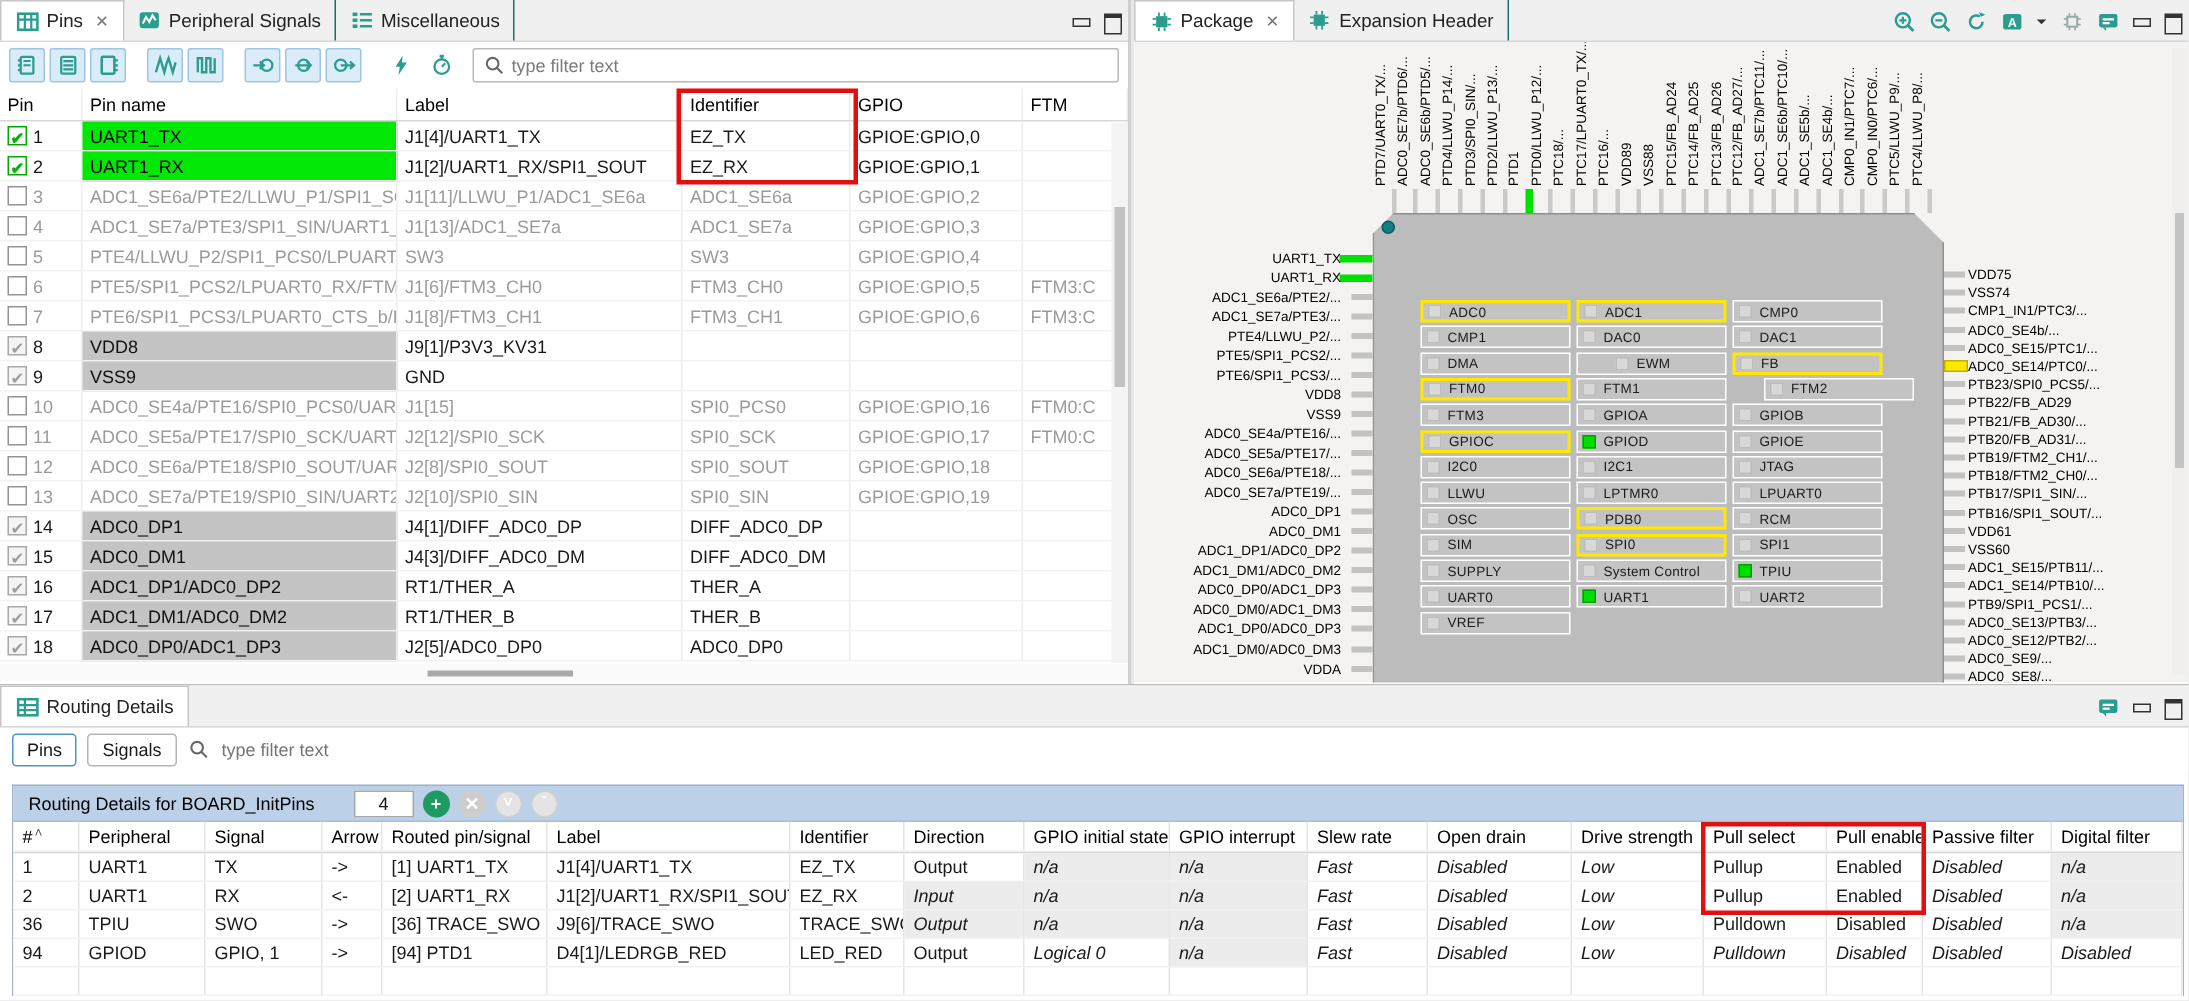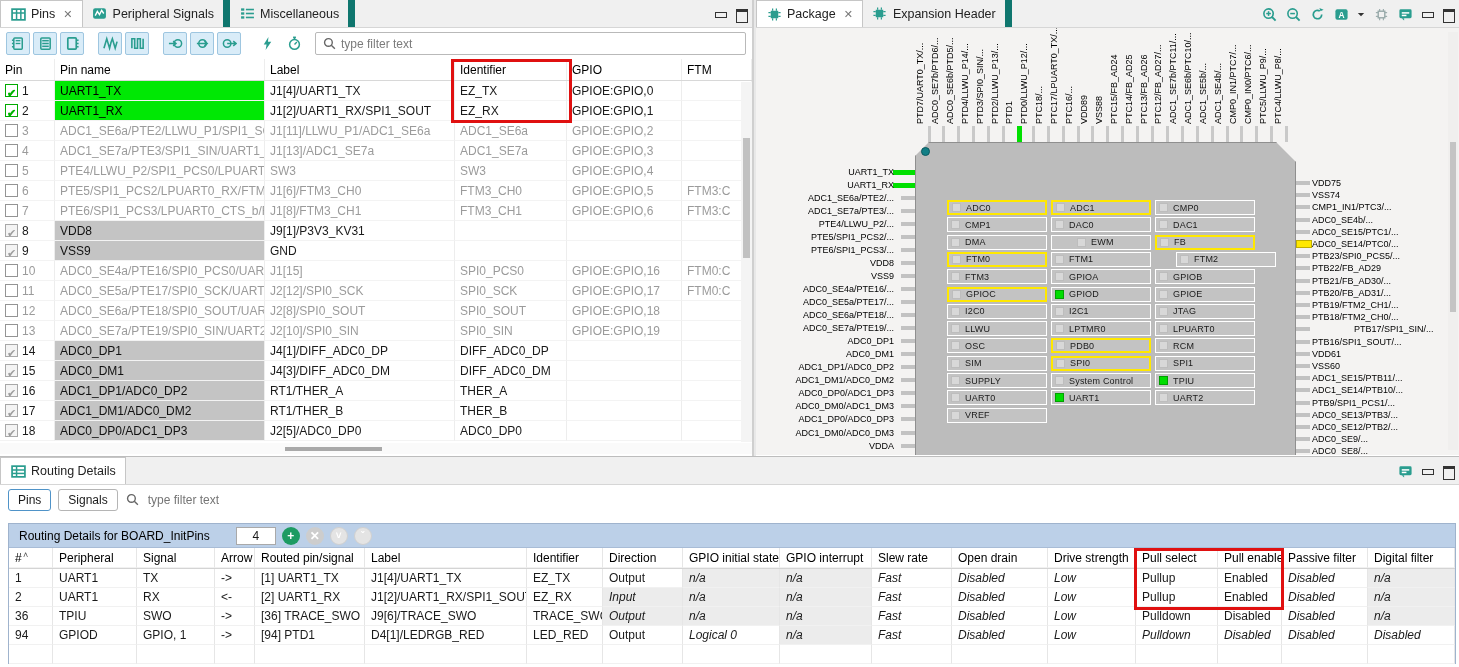--- a/index.html
+++ b/index.html
@@ -5,21 +5,21 @@
   * { box-sizing: border-box; margin: 0; padding: 0; }
   html,body { width:1459px; height:667px; }
   body { font-family:"Liberation Sans",sans-serif; font-size:12px; color:#1a1a1a; background:#e8e8e8; position:relative; overflow:hidden; }
   .panel { position:absolute; background:#fff; }
   #left-panel  { left:0; top:0; width:754px; height:456px; border-right:2px solid #cfcfcf; }
   #right-panel { left:756px; top:0; width:703px; height:456px; }
   #bottom-panel{ left:0; top:456px; width:1459px; height:211px; border-top:1px solid #bdbdbd; background:#fff; }
 
   
   .tabbar { height:28px; background:#f0f0f0; border-bottom:1px solid #d6d6d6; display:flex; align-items:stretch; position:relative; }
-  .tab { display:flex; align-items:center; gap:5px; padding:0 9px; border-right:7px solid #0f766e; color:#222; font-size:12.5px; cursor:default; }
+  .tab { display:flex; align-items:center; gap:5px; padding:0 9px; border-right:1px solid #0f766e; color:#222; font-size:12.5px; cursor:default; }
   .tab.active { background:#fff; border:1px solid #c6c6c6; border-bottom:none; }
   .tab .x { color:#777; font-size:11px; margin-left:3px; }
   .tab-icons-right { position:absolute; right:4px; top:0; height:28px; display:flex; align-items:center; gap:8px; }
   .winbtn { width:13px; height:11px; display:inline-block; position:relative; }
   .winbtn.min::after { content:""; position:absolute; left:1px; top:3px; width:10px; height:4px; border:1px solid #333; }
   .winbtn.max::after { content:""; position:absolute; left:1px; top:0; width:10px; height:10px; border:1px solid #333; border-top-width:3px; }
 
   .ic { display:inline-flex; width:16px; height:16px; align-items:center; justify-content:center; }
   .ic svg { width:15px; height:15px; }
 
@@ -662,21 +662,21 @@
         <div class="sidepin-label rpin-label" style="top: 235.4px;">PTB22/FB_AD29</div>
         <div class="sidepin-stub " style="left: 540px; width: 14px; top: 250.6px;"></div>
         <div class="sidepin-label rpin-label" style="top: 247.6px;">PTB21/FB_AD30/...</div>
         <div class="sidepin-stub " style="left: 540px; width: 14px; top: 262.8px;"></div>
         <div class="sidepin-label rpin-label" style="top: 259.8px;">PTB20/FB_AD31/...</div>
         <div class="sidepin-stub " style="left: 540px; width: 14px; top: 275px;"></div>
         <div class="sidepin-label rpin-label" style="top: 272px;">PTB19/FTM2_CH1/...</div>
         <div class="sidepin-stub " style="left: 540px; width: 14px; top: 287.2px;"></div>
         <div class="sidepin-label rpin-label" style="top: 284.2px;">PTB18/FTM2_CH0/...</div>
         <div class="sidepin-stub " style="left: 540px; width: 14px; top: 299.4px;"></div>
-        <div class="sidepin-label rpin-label" style="top: 296.4px; margin-left: 42px;">PTB17/SPI1_SIN/...</div>
+        <div class="sidepin-label rpin-label" style="top: 296.4px;">PTB17/SPI1_SIN/...</div>
         <div class="sidepin-stub " style="left: 540px; width: 14px; top: 311.6px;"></div>
         <div class="sidepin-label rpin-label" style="top: 308.6px;">PTB16/SPI1_SOUT/...</div>
         <div class="sidepin-stub " style="left: 540px; width: 14px; top: 323.8px;"></div>
         <div class="sidepin-label rpin-label" style="top: 320.8px;">VDD61</div>
         <div class="sidepin-stub " style="left: 540px; width: 14px; top: 336px;"></div>
         <div class="sidepin-label rpin-label" style="top: 333px;">VSS60</div>
         <div class="sidepin-stub " style="left: 540px; width: 14px; top: 348.2px;"></div>
         <div class="sidepin-label rpin-label" style="top: 345.2px;">ADC1_SE15/PTB11/...</div>
         <div class="sidepin-stub " style="left: 540px; width: 14px; top: 360.4px;"></div>
         <div class="sidepin-label rpin-label" style="top: 357.4px;">ADC1_SE14/PTB10/...</div>

